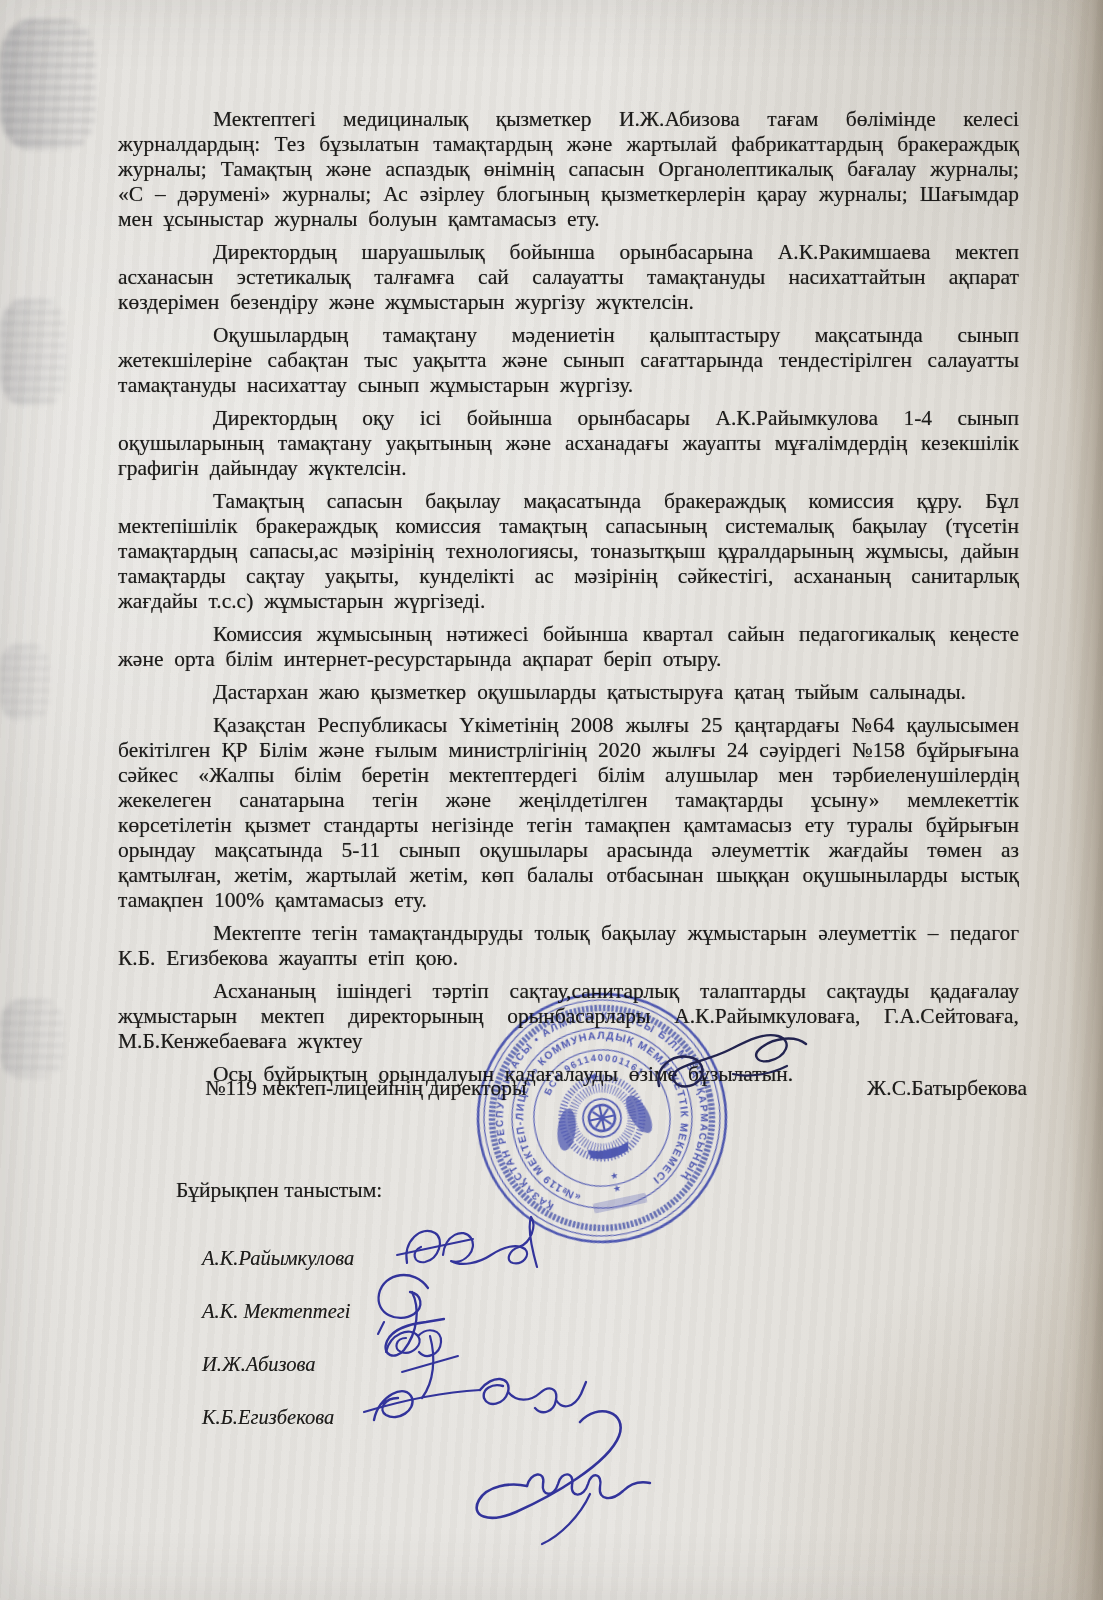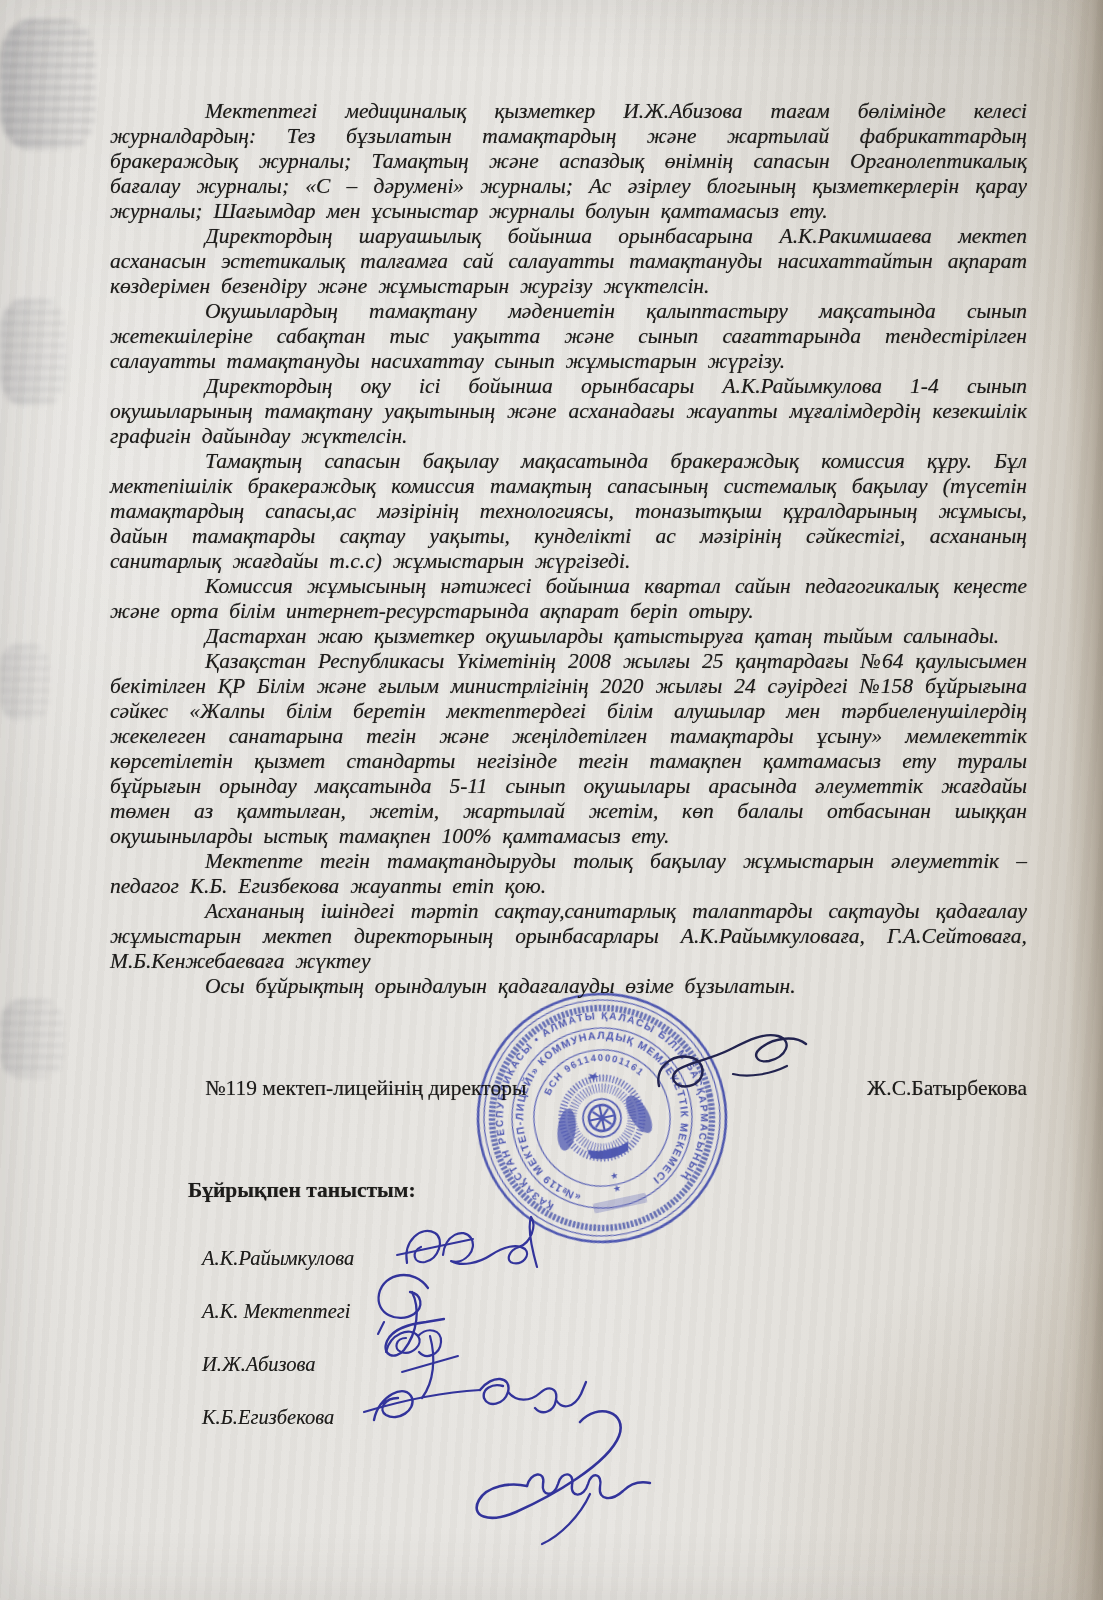--- a/index.html
+++ b/index.html
@@ -26,32 +26,32 @@
   .bleed.b1{left:0;top:20px;width:96px;height:130px;}
   .bleed.b2{left:0;top:300px;width:66px;height:105px;opacity:.5;}
   .bleed.b3{left:0;top:645px;width:50px;height:75px;opacity:.38;}
   .bleed.b4{left:0;top:1000px;width:64px;height:78px;opacity:.45;}
 
   .text-block{
     position:absolute;left:110px;top:99px;width:917px;
     font-size:21.5px;line-height:25px;text-align:justify;word-spacing:5.5px;
     text-shadow:0 0 .7px rgba(20,20,20,.55);
   }
-  .text-block p{margin:0;text-indent:95px;font-style:italic;}
+  .text-block p{margin:8px;text-indent:95px;}
 
   .director-row{
     position:absolute;left:110px;top:1076px;width:917px;
     display:flex;justify-content:space-between;align-items:baseline;
     font-weight:normal;font-size:21.5px;text-shadow:0 0 .7px rgba(20,20,20,.55);
   }
   .director-row .title{padding-left:95px;}
 
   .ack-heading{
-    position:absolute;left:188px;top:1178px;
-    font-weight:bold;font-size:21.5px;text-shadow:0 0 .7px rgba(20,20,20,.5);
+    position:absolute;left:176px;top:1178px;
+    font-weight:normal;font-size:21.5px;text-shadow:0 0 .7px rgba(20,20,20,.5);
   }
   .signatories{position:absolute;left:202px;top:1232px;font-style:italic;font-size:20.5px;}
   .signatories .row{height:53px;display:flex;align-items:center;text-shadow:0 0 .6px rgba(20,20,20,.45);}
 
   .ink{position:absolute;pointer-events:none;}
   .ink path{fill:none;stroke-linecap:round;stroke-linejoin:round;}
   .ink-blue path{stroke:#32339b;}
   .ink-dark path{stroke:#22234f;}
 
   .stamp{

